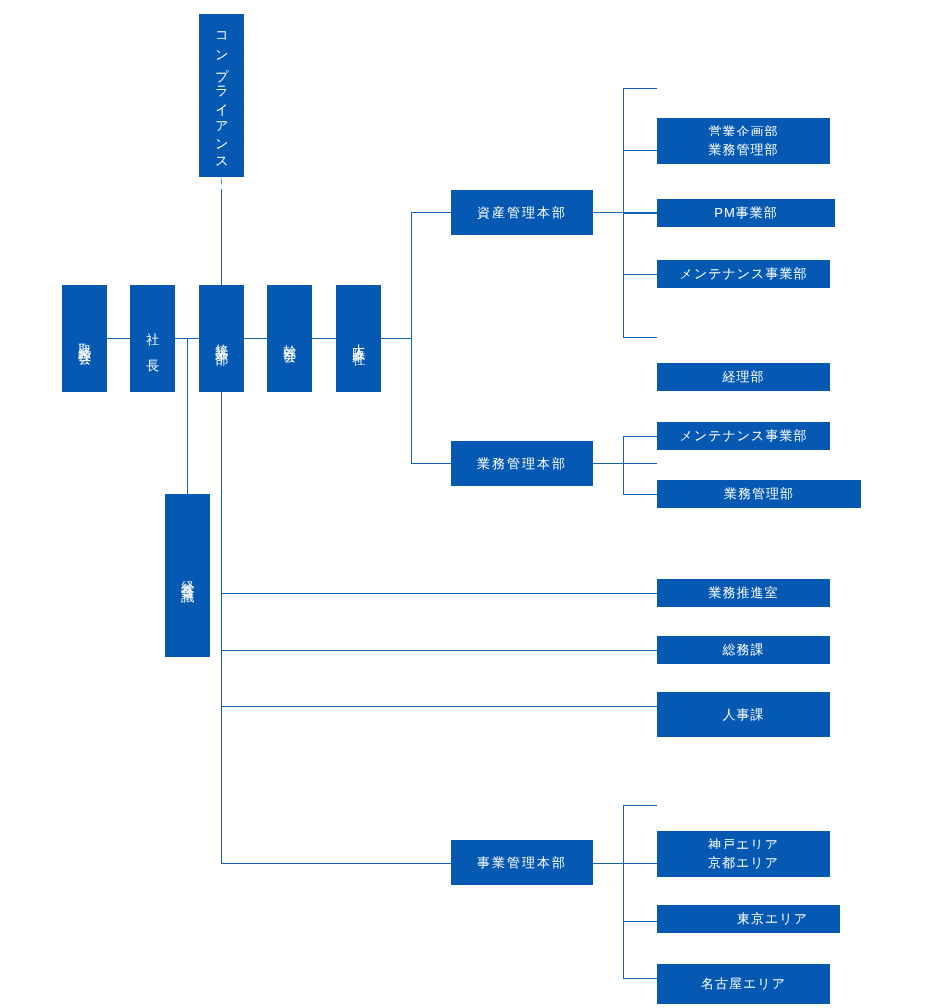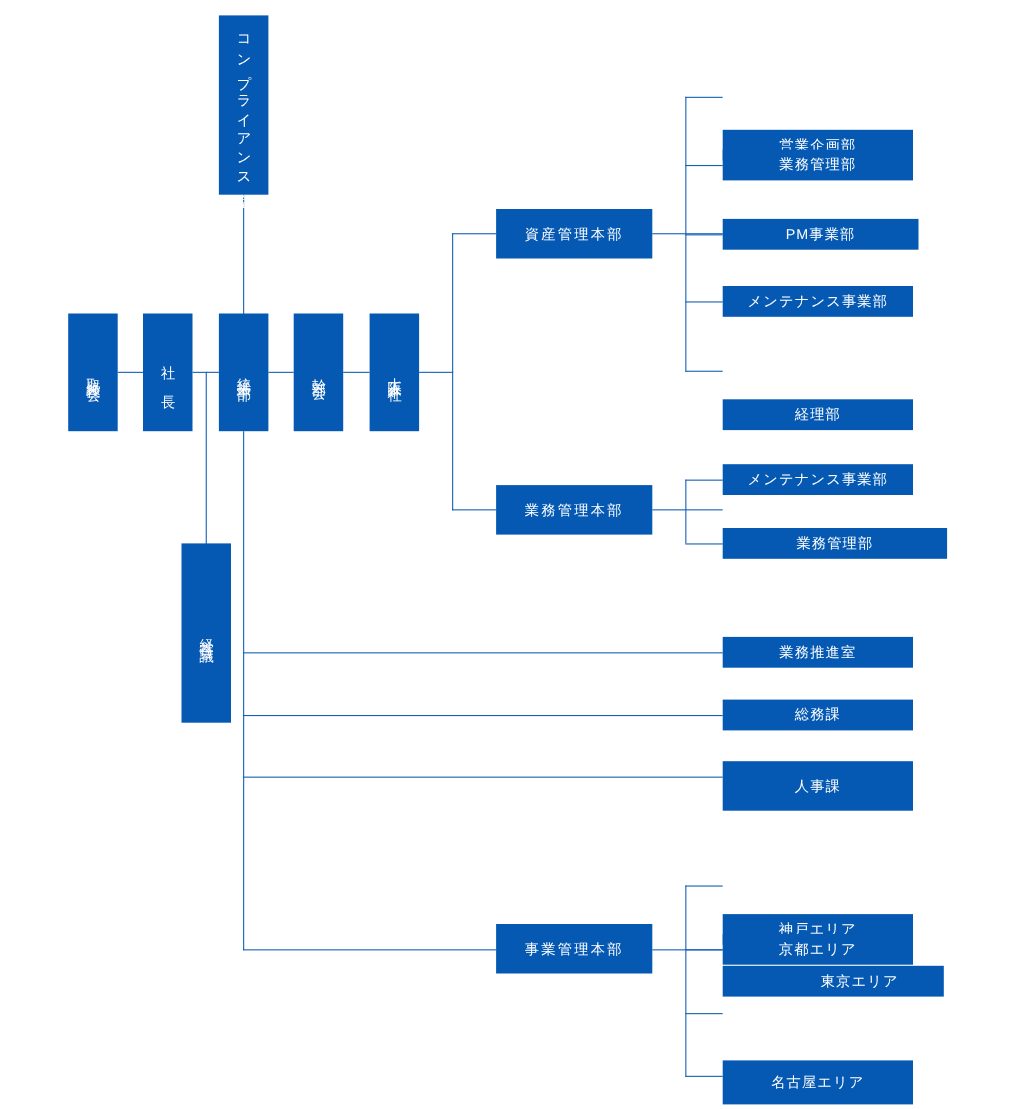--- a/index.html
+++ b/index.html
@@ -129,17 +129,17 @@
   <div class="box" style="left:657px;top:579px;width:173px;height:28px;">業務推進室</div>
 
   <div class="box" style="left:657px;top:636px;width:173px;height:28px;text-align:right;">総務課</div>
 
   <div class="box" style="left:657px;top:692px;width:173px;height:45px;">人事課</div>
 
   <div class="box" style="left:657px;top:791px;width:173px;height:28px;margin-top:40px;">神戸エリア</div>
 
   <div class="box" style="left:657px;top:849px;width:173px;height:28px;">京都エリア</div>
 
-  <div class="box" style="left:657px;top:878px;width:201px;height:28px;padding-left:48px;">東京エリア</div>
+  <div class="box" style="left:657px;top:905px;width:183px;height:28px;padding-left:48px;">東京エリア</div>
 
   <div class="box" style="left:657px;top:964px;width:173px;height:40px;">名古屋エリア</div>
 
 </div>
 
 </body></html>

